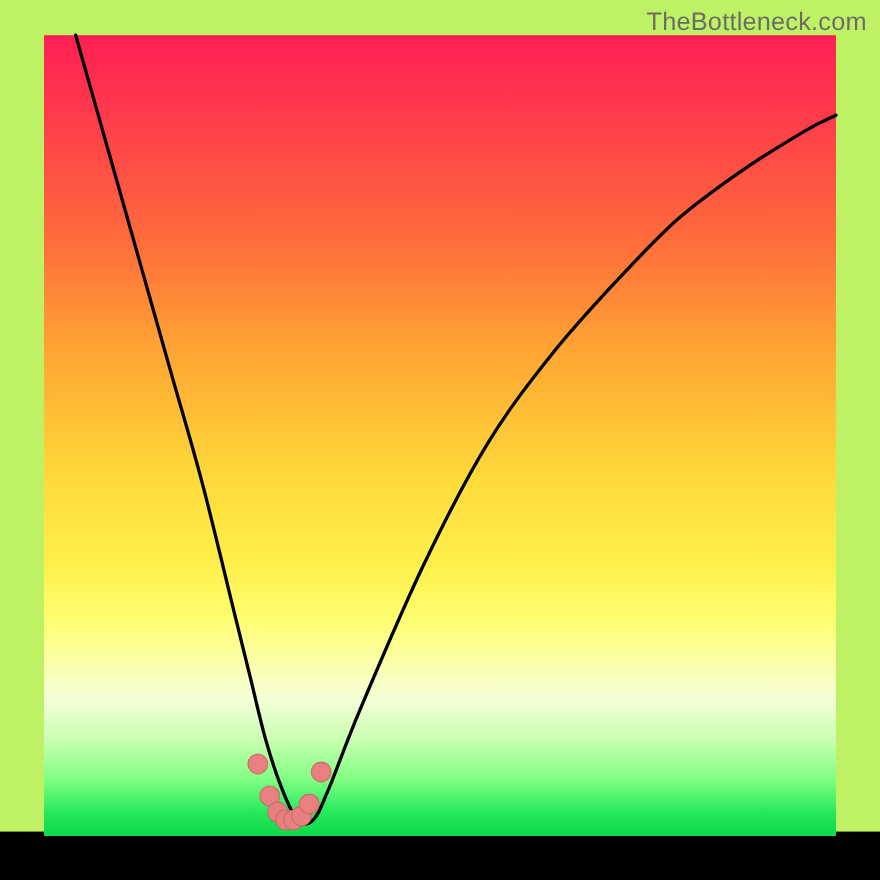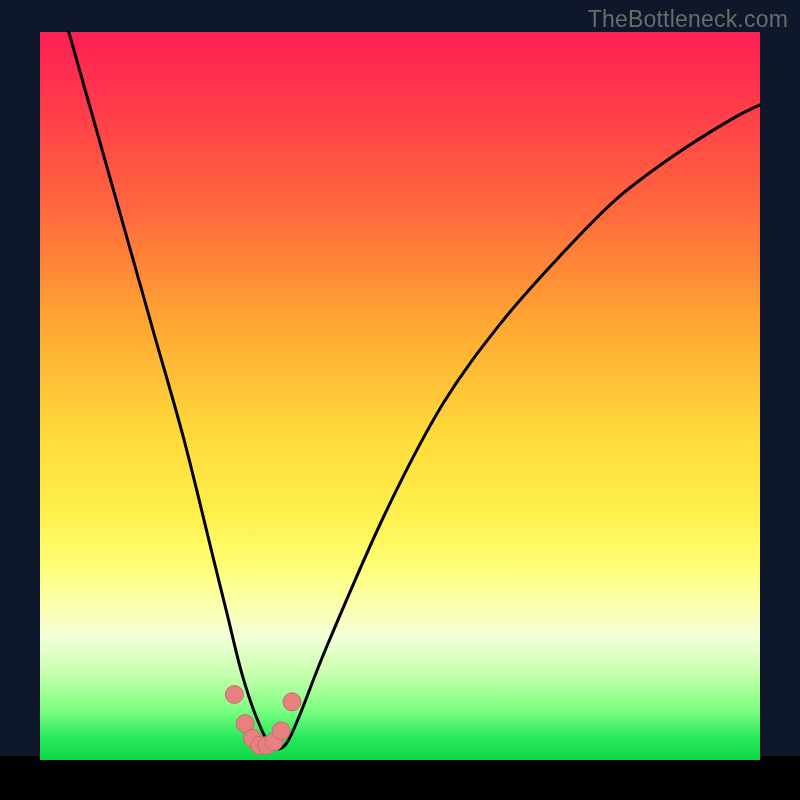--- a/index.html
+++ b/index.html
@@ -10,21 +10,21 @@
     background: #000;
     overflow: hidden;
     font-family: Arial, Helvetica, sans-serif;
   }
   .frame {
     position: absolute;
     top: 0;
     left: 0;
     width: 800px;
     height: 756px;
-    background: #0f172a;
+    background: #bef264;
   }
   .plot {
     position: absolute;
     left: 40px;
     top: 32px;
     width: 720px;
     height: 728px;
     background: linear-gradient(to bottom,
       #ff1f55 0%,
       #ff3b4b 10%,

